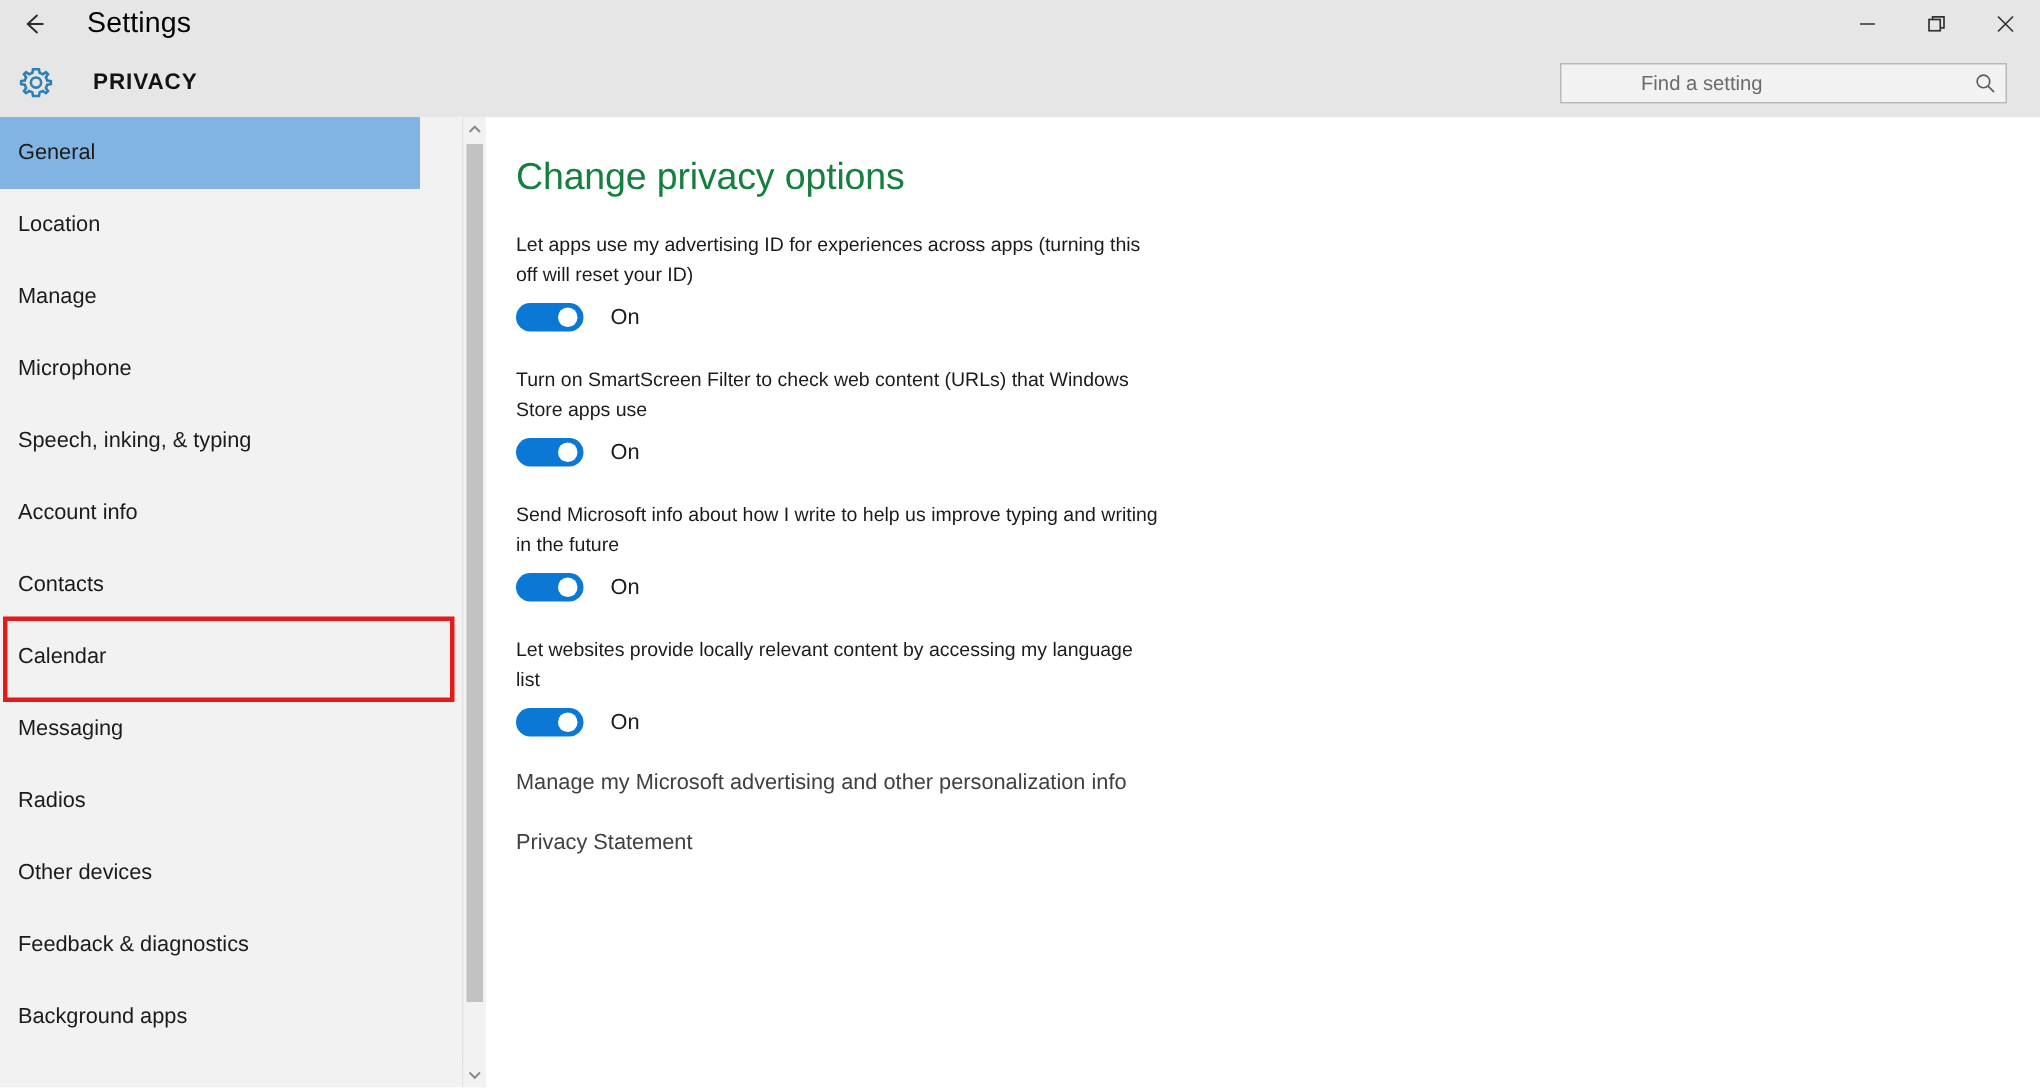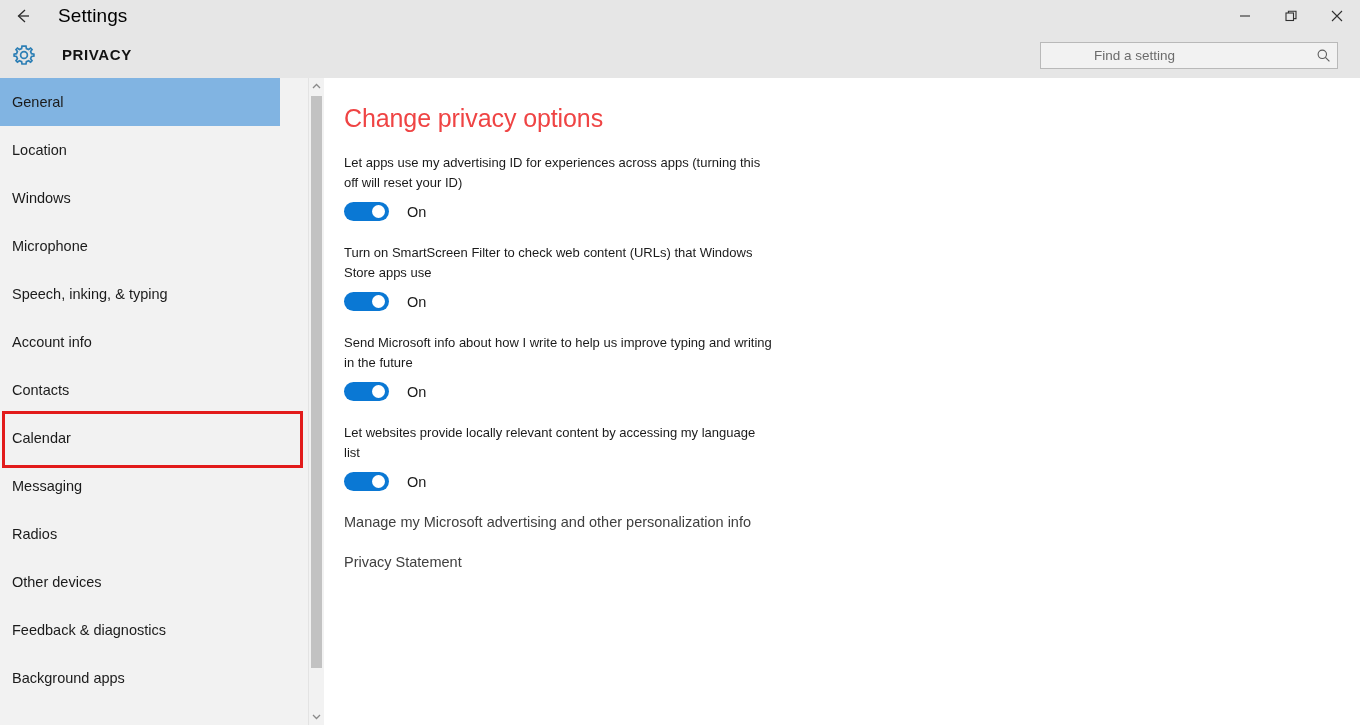--- a/index.html
+++ b/index.html
@@ -172,21 +172,21 @@
     left: 324px; top: 78px;
     width: 1036px; height: 647px;
     background: #ffffff;
     overflow: hidden;
   }
   .content-heading {
     position: absolute;
     left: 20px; top: 26px;
     font-size: 25px;
     font-weight: normal;
-    color: #ef4444;
+    color: #15803d;
     letter-spacing: -0.1px;
   }
   .setting-group { position: absolute; left: 20px; }
   .setting-label {
     font-size: 13px;
     color: #1b1b1b;
     line-height: 20px;
     max-width: 430px;
   }
   .toggle-row {
@@ -287,21 +287,21 @@
   </div>
 
   <div class="sidebar">
     <div class="nav-item selected" style="top:0px">
         <span>General</span>
       </div>
     <div class="nav-item" style="top:48px">
         <span>Location</span>
       </div>
     <div class="nav-item" style="top:96px">
-        <span>Windows</span>
+        <span>Manage</span>
       </div>
     <div class="nav-item" style="top:144px">
         <span>Microphone</span>
       </div>
     <div class="nav-item" style="top:192px">
         <span>Speech, inking, &amp; typing</span>
       </div>
     <div class="nav-item" style="top:240px">
         <span>Account info</span>
       </div>

